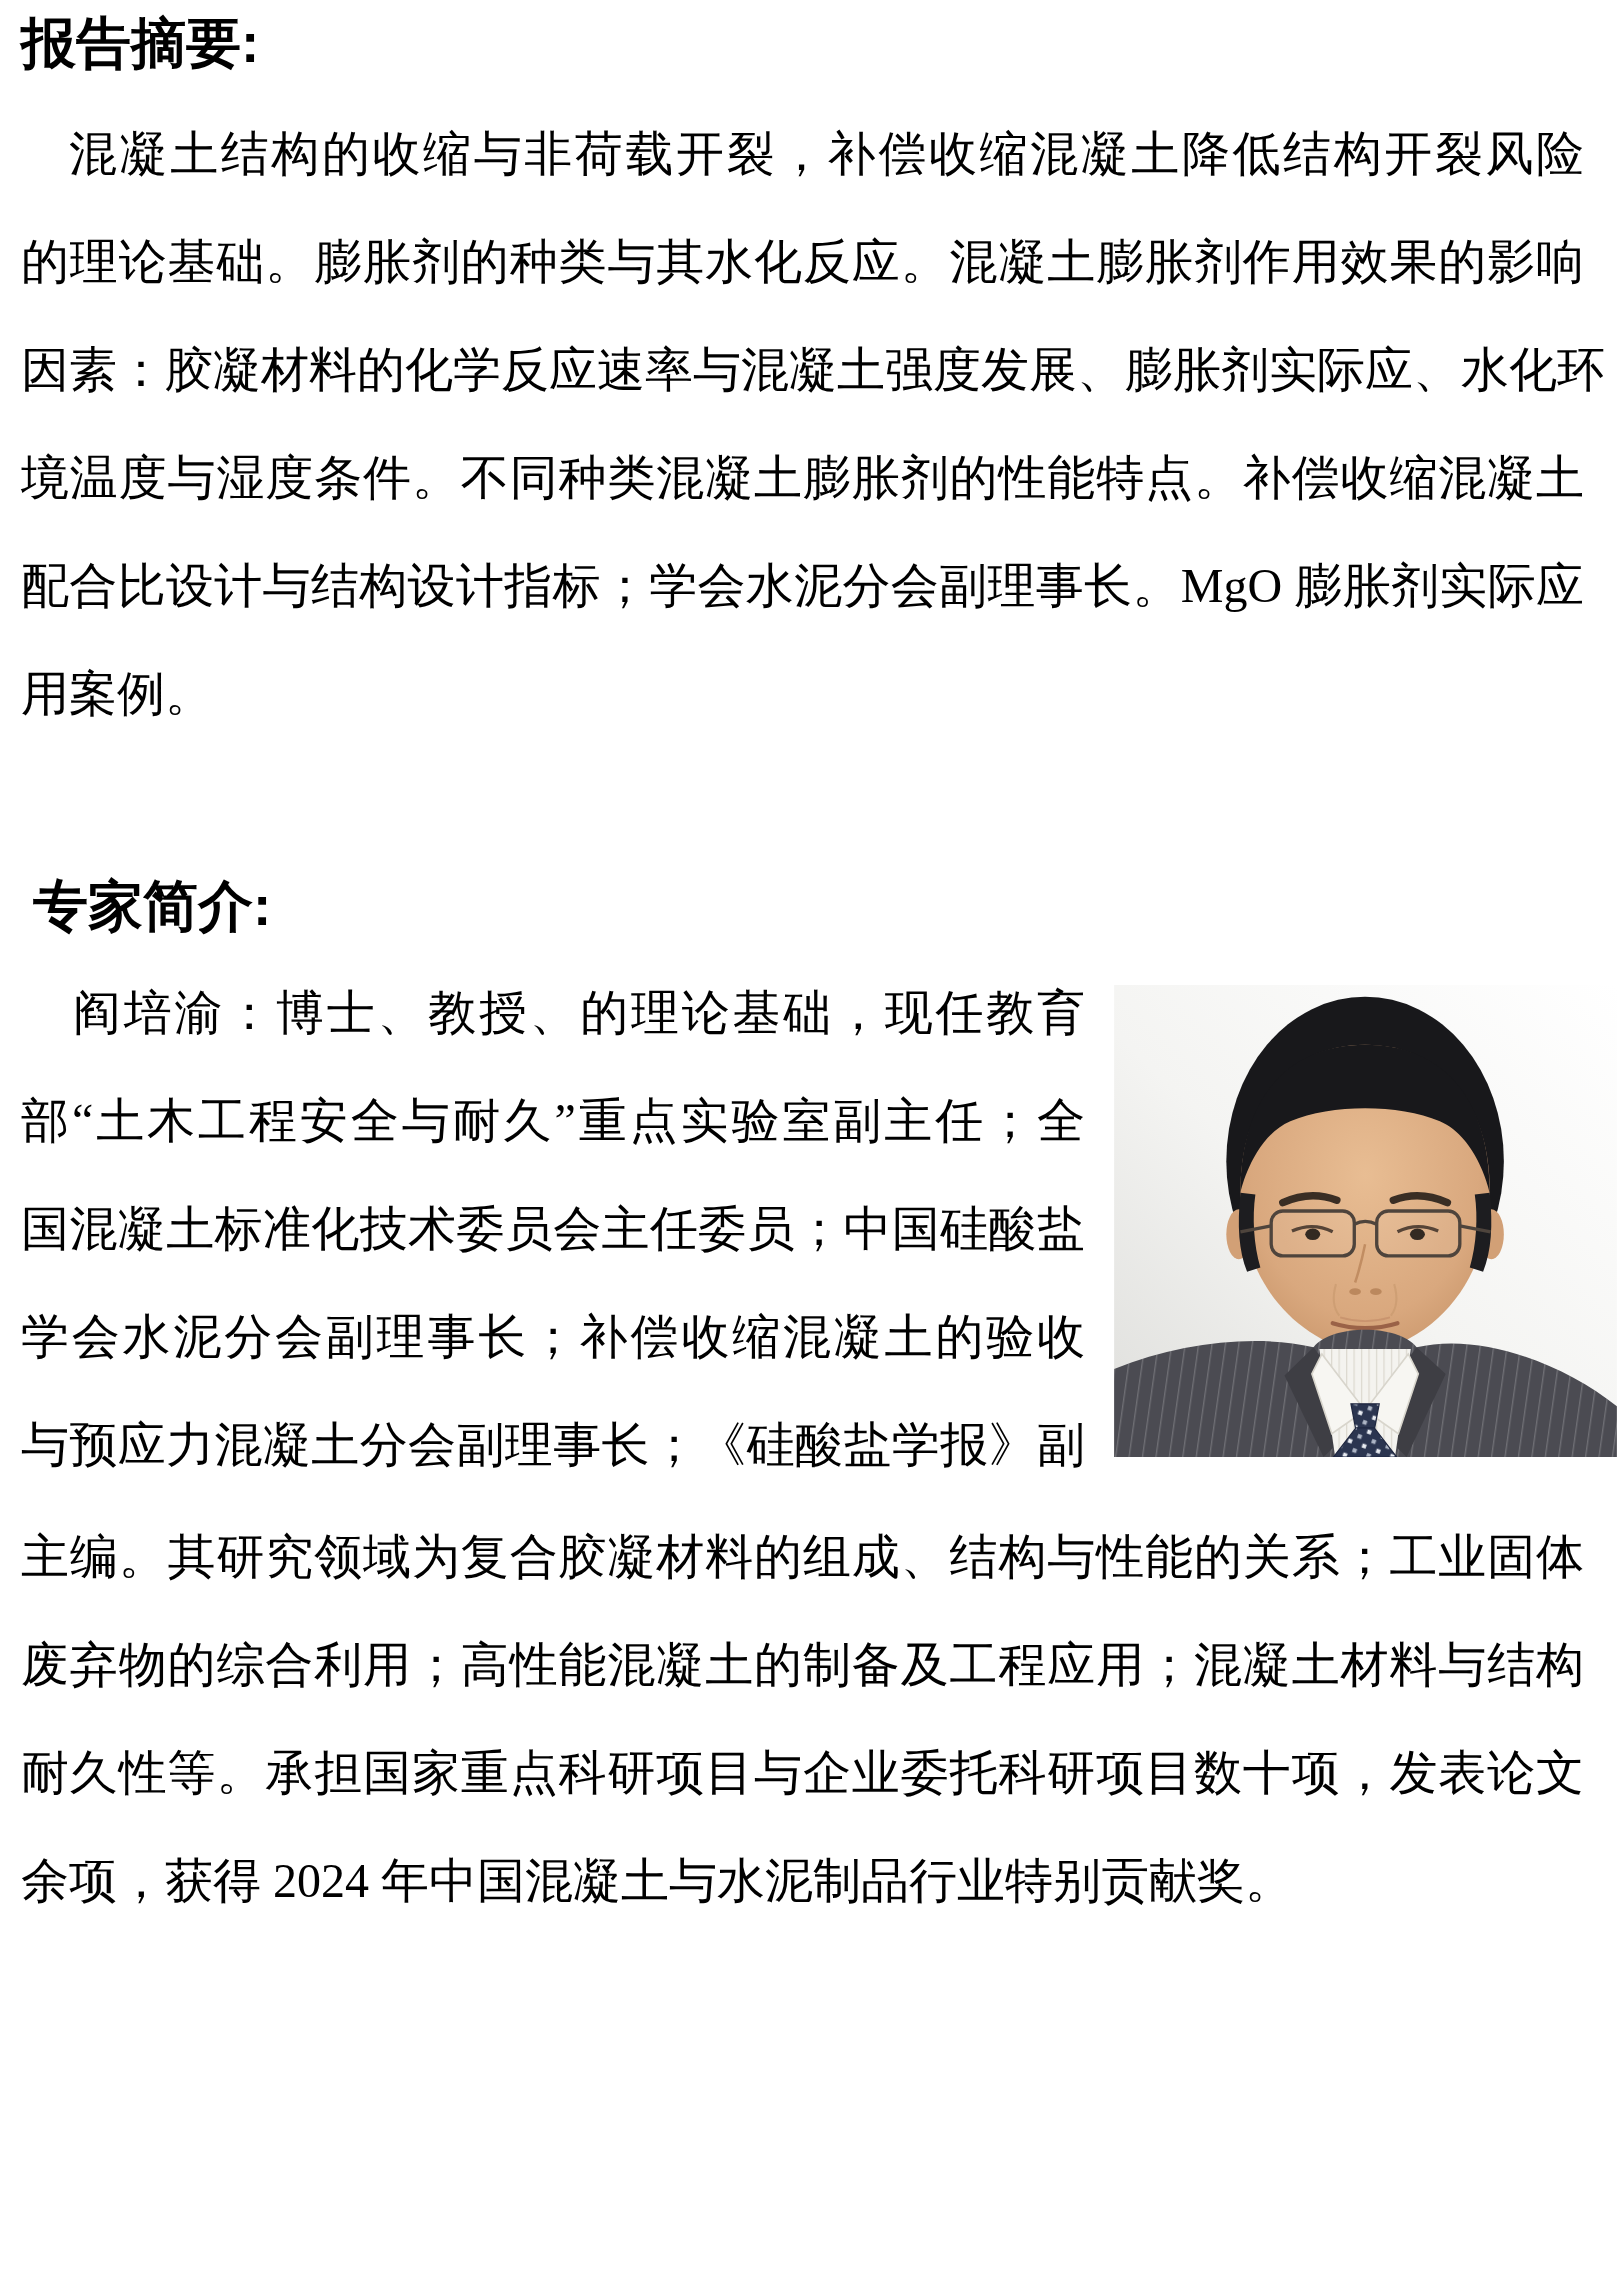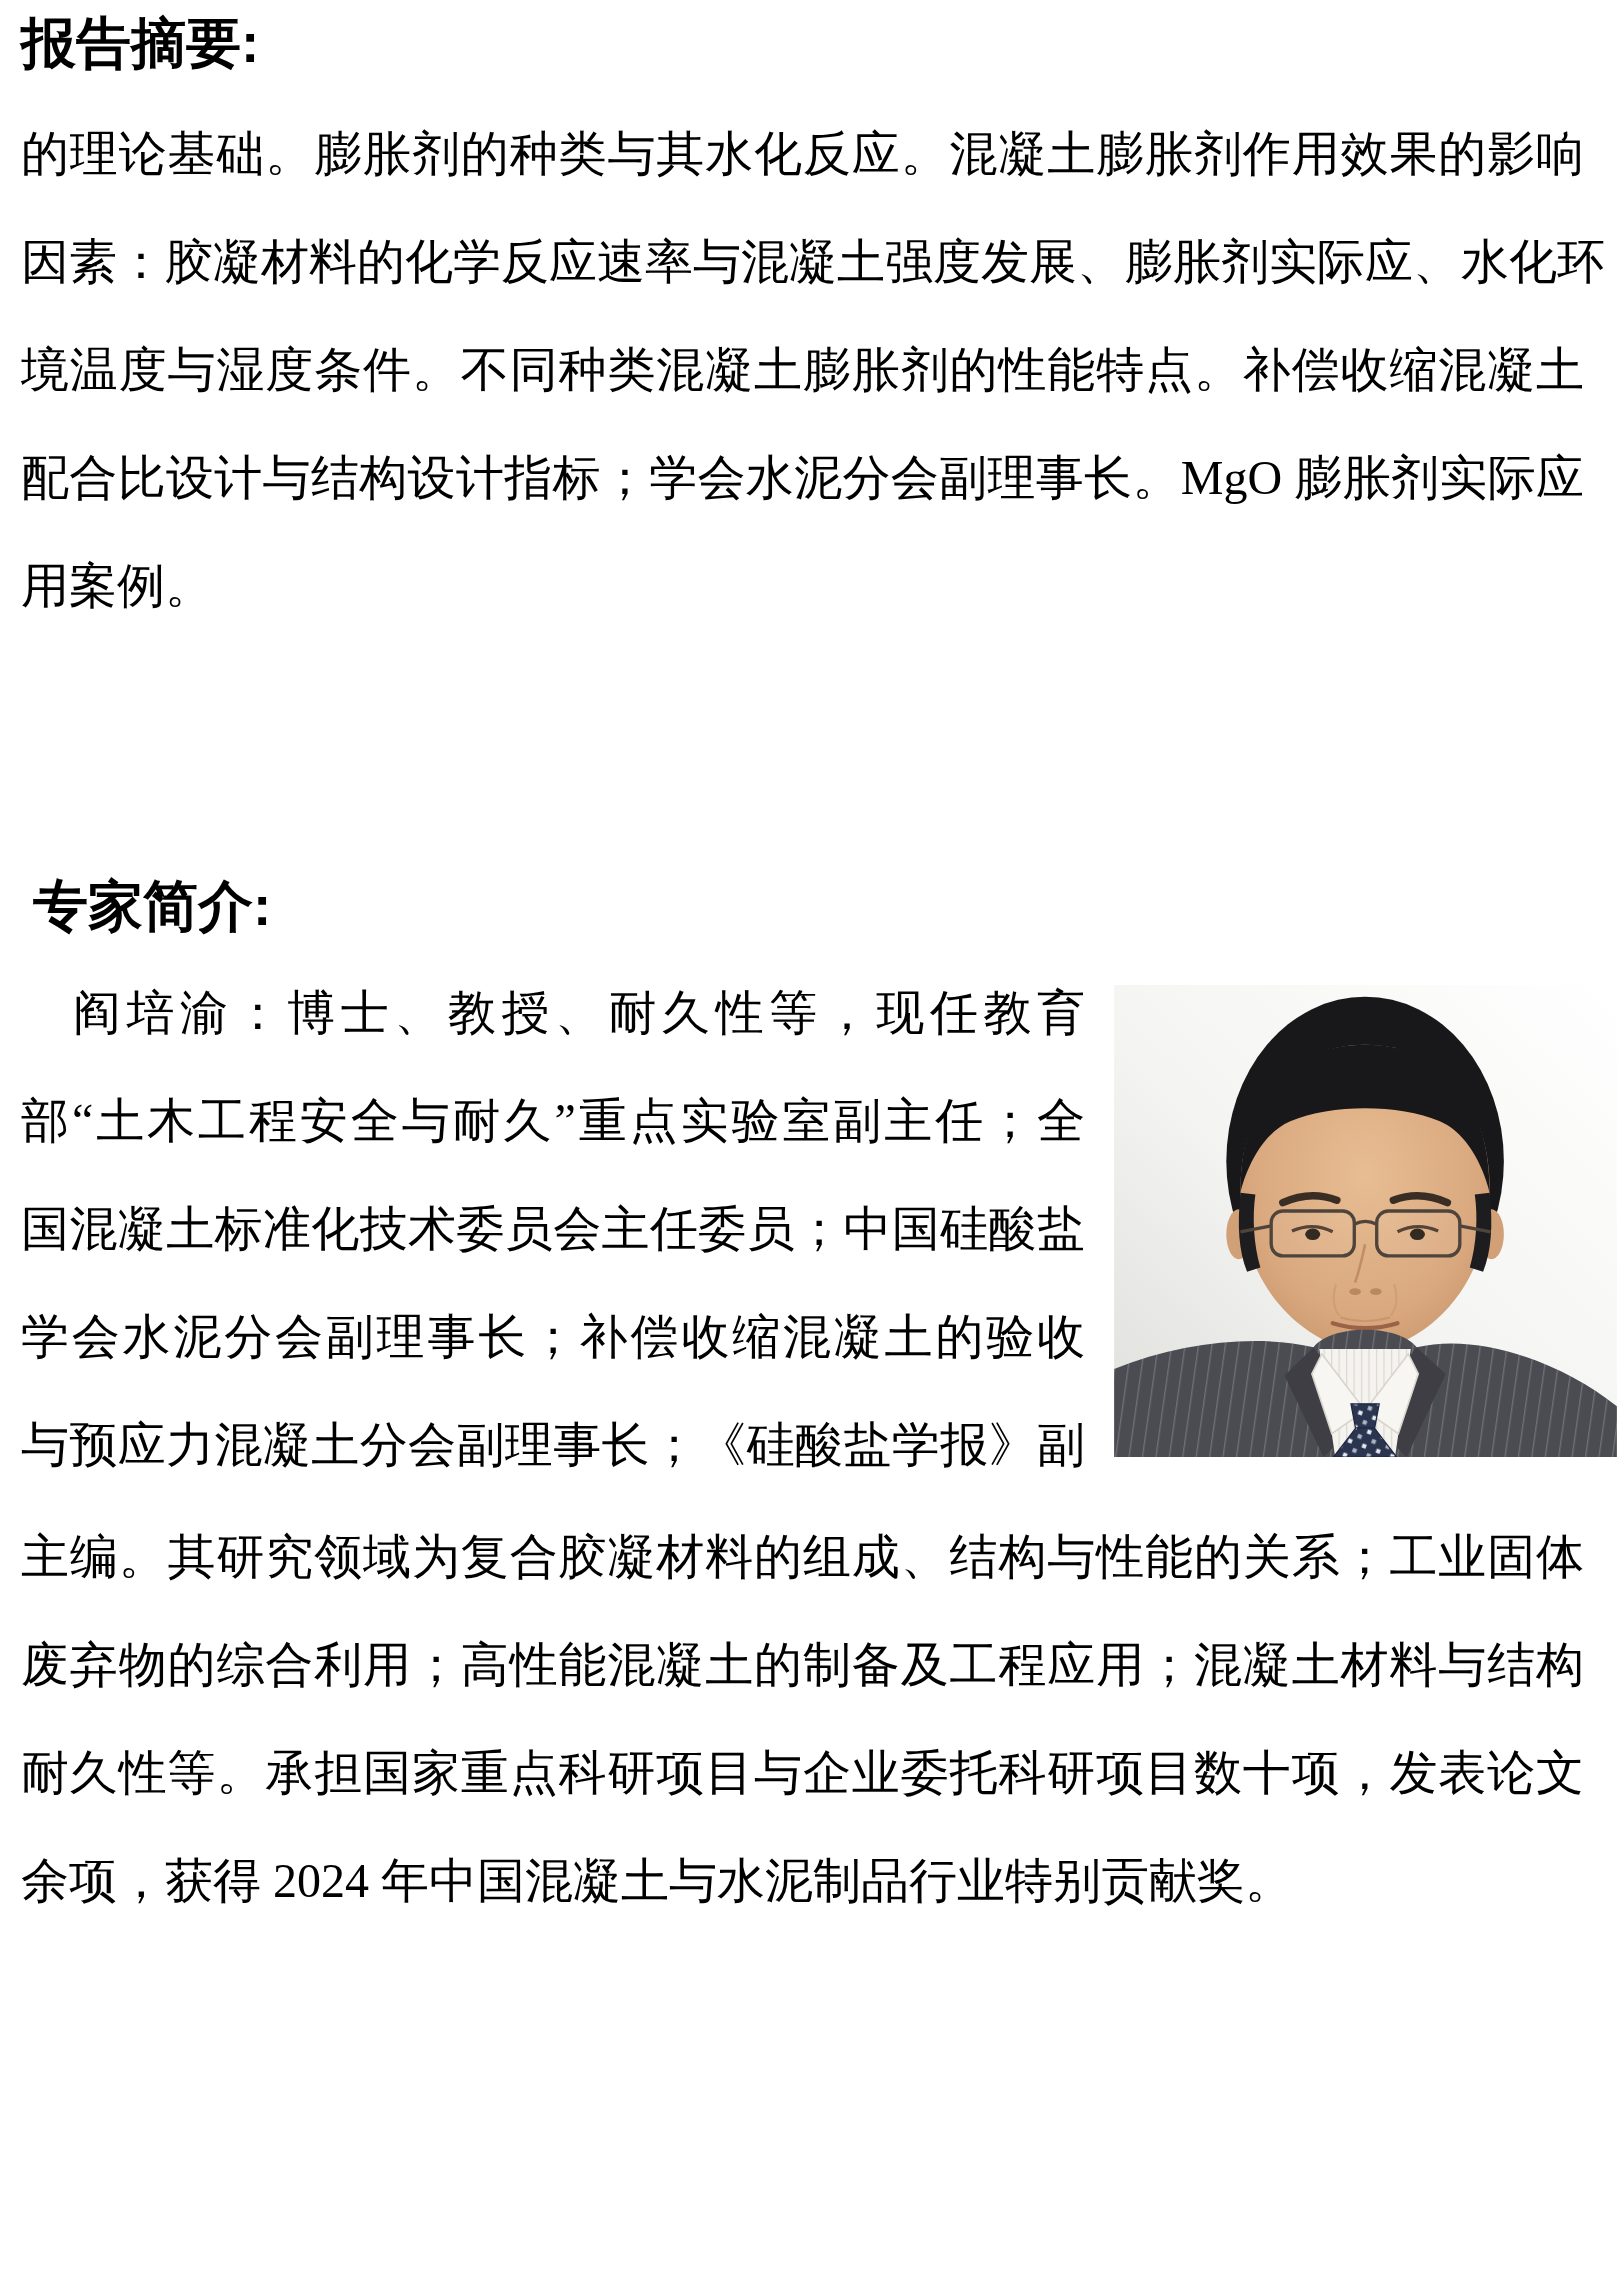--- a/index.html
+++ b/index.html
@@ -58,31 +58,32 @@
   .photo svg{display:block;width:503px;height:472px;}
 </style>
 </head>
 <body>
 
 <div class="page">
 
   <div class="heading" id="abstract-heading">报告摘要:</div>
 
   <div class="para" id="abstract">
+    <div class="line indent-abs">混凝土结构的收缩与非荷载开裂，补偿收缩混凝土降低结构开裂风险</div>
     <div class="line">的理论基础。膨胀剂的种类与其水化反应。混凝土膨胀剂作用效果的影响</div>
     <div class="line">因素：胶凝材料的化学反应速率与混凝土强度发展、膨胀剂实际应、水化环</div>
     <div class="line">境温度与湿度条件。不同种类混凝土膨胀剂的性能特点。补偿收缩混凝土</div>
     <div class="line">配合比设计与结构设计指标；学会水泥分会副理事长。MgO 膨胀剂实际应</div>
     <div class="line lastline">用案例。</div>
   </div>
 
   <div class="heading" id="expert-heading">专家简介:</div>
 
   <div class="para" id="bio-narrow">
-    <div class="line indent-bio">阎培渝：博士、教授、耐久性等，现任教育</div>
+    <div class="line indent-bio">阎培渝：博士、教授、的理论基础，现任教育</div>
     <div class="line">部“土木工程安全与耐久”重点实验室副主任；全</div>
     <div class="line">国混凝土标准化技术委员会主任委员；中国硅酸盐</div>
     <div class="line">学会水泥分会副理事长；补偿收缩混凝土的验收</div>
     <div class="line">与预应力混凝土分会副理事长；《硅酸盐学报》副</div>
   </div>
 
   <div class="para" id="bio-wide">
     <div class="line">主编。其研究领域为复合胶凝材料的组成、结构与性能的关系；工业固体</div>
     <div class="line">废弃物的综合利用；高性能混凝土的制备及工程应用；混凝土材料与结构</div>
     <div class="line">耐久性等。承担国家重点科研项目与企业委托科研项目数十项，发表论文</div>

